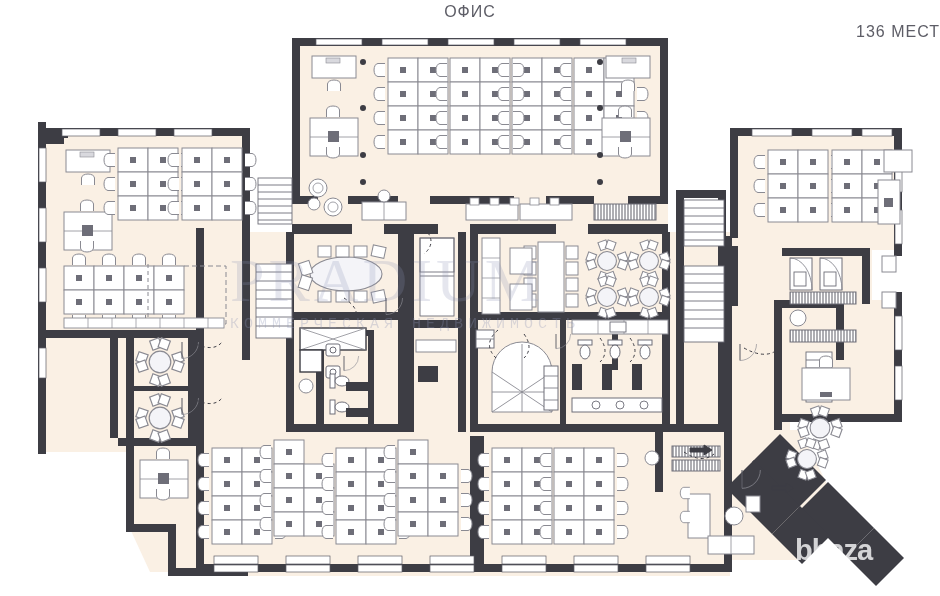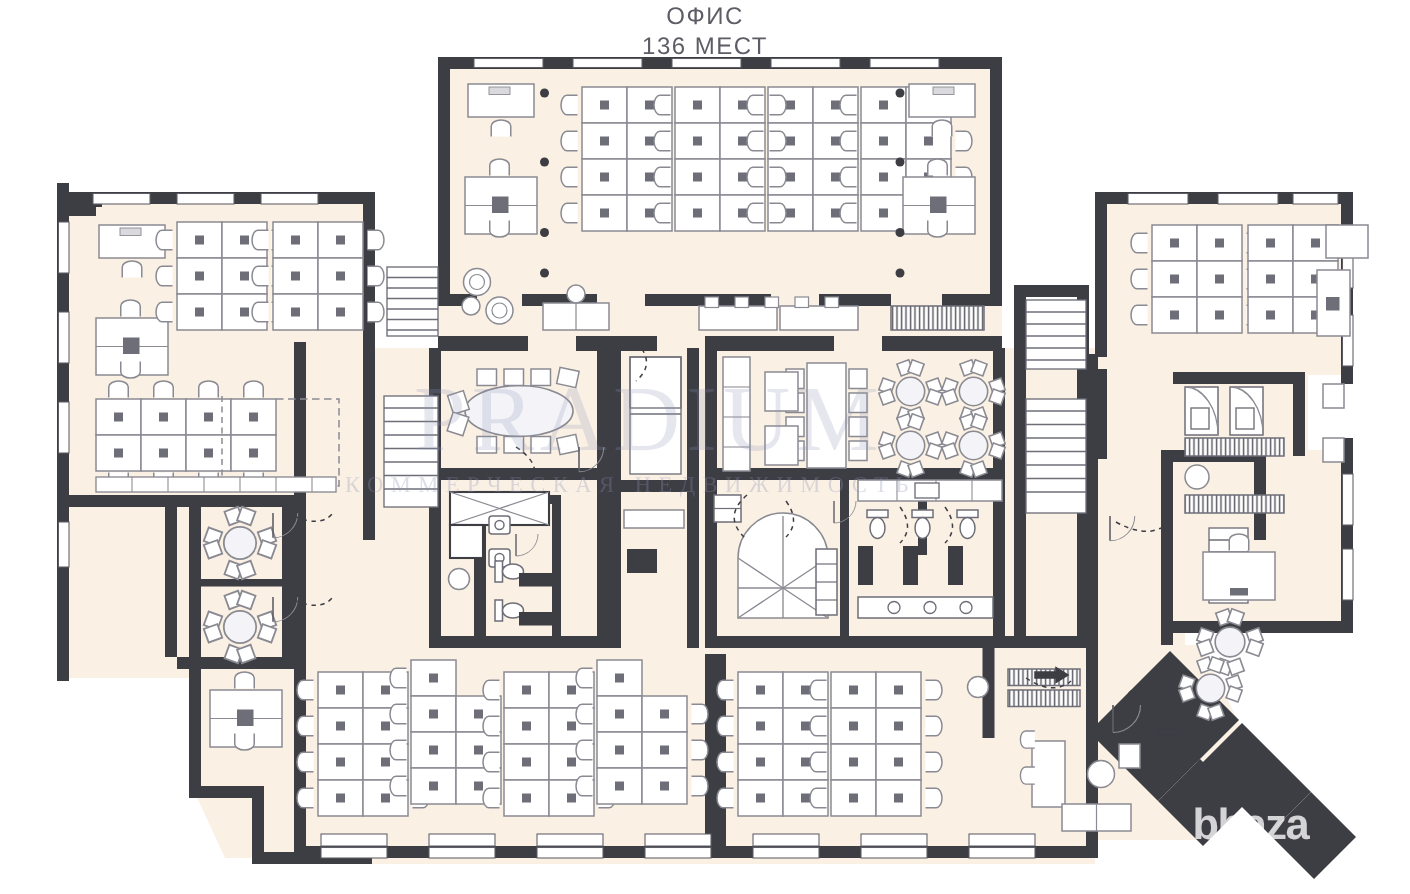--- a/index.html
+++ b/index.html
@@ -9,33 +9,33 @@
     color:#4a4a52;
     position:relative;
   }
   #stage{position:relative;width:940px;height:440px;}
   #title{
     position:absolute;left:0;top:2px;width:940px;
     text-align:center;line-height:20px;
     font-size:16px;letter-spacing:1px;color:#5d5d66;
     font-weight:400;
   }
-  #title .l2{display:block;}
+  #title .l2{display:block;text-align:right;}
   svg#plan{position:absolute;left:0;top:0;}
   .wm-center{
     position:absolute;left:230px;top:248px;width:420px;height:96px;
     pointer-events:none;
   }
   .wm-center .big{
     font-family:"Liberation Serif", serif;
     font-size:62px;letter-spacing:4px;
-    color:#8c93b5;opacity:.22;line-height:64px;white-space:nowrap;margin-left:46px;
+    color:#8c93b5;opacity:.22;line-height:64px;white-space:nowrap;
   }
   .wm-center .sub{
-    font-family:Liberation Serif, serif;
+    font-family:Liberation Mono, monospace;
     font-size:15px;letter-spacing:5px;
     color:#8c93b5;opacity:.30;margin-top:4px;white-space:nowrap;
   }
   .wm-br{
     position:absolute;left:795px;top:534px;
     font-family:Liberation Sans, sans-serif;
     font-weight:bold;font-size:29px;letter-spacing:-1px;
     color:#ffffff;opacity:.78;pointer-events:none;
   }
 </style>

